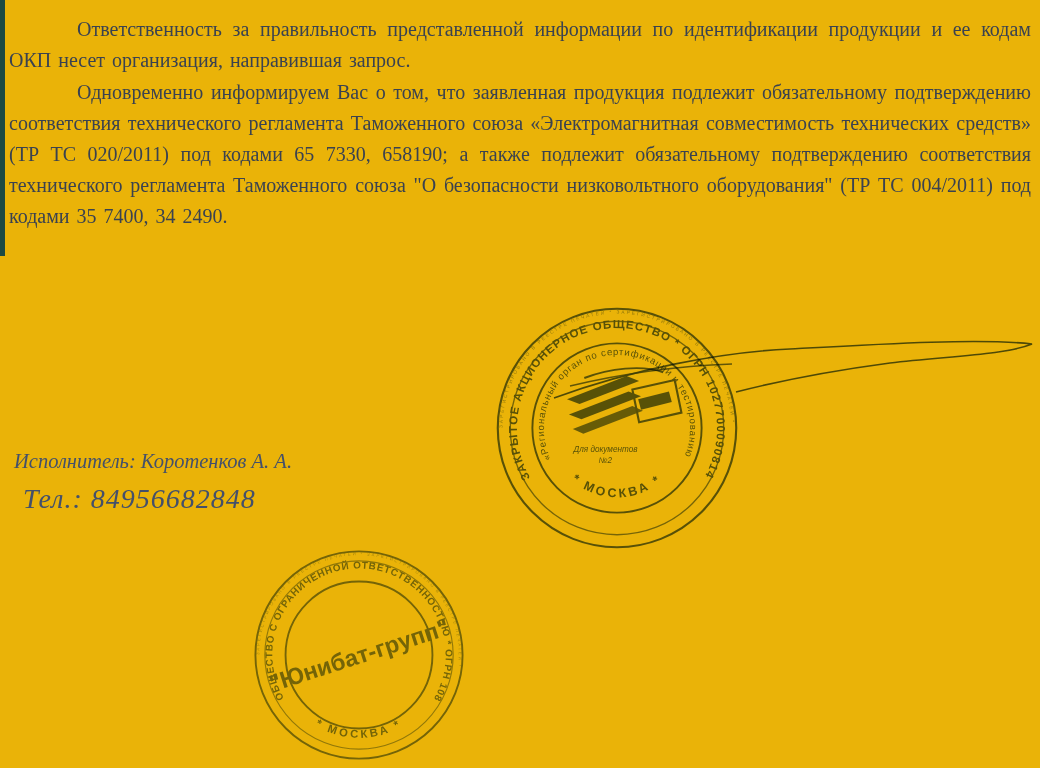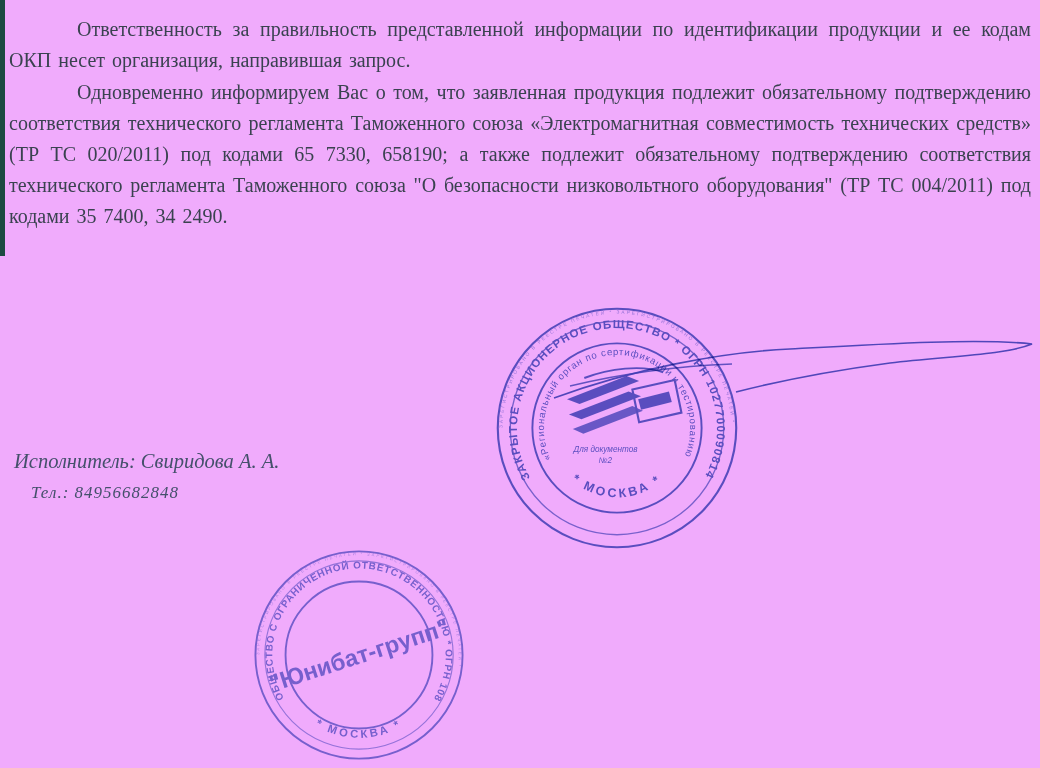--- a/index.html
+++ b/index.html
@@ -1,21 +1,21 @@
 <!DOCTYPE html>
 <html><head>
 <meta charset="utf-8">
 <style>
   html,body{margin:0;padding:0;}
   body{
     width:1040px;height:768px;position:relative;overflow:hidden;
     background:#fcfcfa;
     font-family:"Liberation Serif", serif;
   }
-  .page{position:absolute;inset:0;background:#f0abfc;}
+  .page{position:absolute;inset:0;background:#eab308;}
   .scan-edge{
     position:absolute;left:0;top:0;width:5px;height:256px;
     background:#1d4a42;
   }
   .text-block{
     position:absolute;left:9px;top:14px;width:1022px;
     color:#3a4250;font-size:20px;line-height:31px;
     text-align:justify;word-spacing:2px;
   }
   .text-block p{margin:0 0 1px 0;text-indent:68px;}
@@ -28,22 +28,22 @@
   .sig-row .sig-name{padding-right:20px;}
   .org-line{
     position:absolute;left:28px;top:396px;
     color:#3a4250;font-size:20.5px;letter-spacing:.5px;
   }
   .executor-line{
     position:absolute;left:14px;top:450px;
     color:#44506b;font-size:20.5px;font-style:italic;
   }
   .phone-line{
-    position:absolute;left:31px;top:483px;
-    color:#44506b;font-size:17px;font-style:italic;letter-spacing:1px;font-family:Liberation Serif, serif;
+    position:absolute;left:23px;top:483px;
+    color:#44506b;font-size:28px;font-style:italic;letter-spacing:1px;font-family:Liberation Serif, serif;
   }
   .stamp{position:absolute;mix-blend-mode:multiply;pointer-events:none;}
   .stamp-rostest{left:492px;top:303px;width:250px;height:250px;opacity:.82;}
   .stamp-unibat{left:246px;top:542px;width:226px;height:226px;opacity:.74;}
   .signature-overlay{
     position:absolute;left:540px;top:320px;width:500px;height:110px;
     mix-blend-mode:multiply;pointer-events:none;
   }
   .stamp svg text{font-family:"Liberation Sans", sans-serif;}
 </style>
@@ -53,21 +53,21 @@
 <div class="page">
 
   <div class="scan-edge"></div>
 
   <div class="text-block">
     <p>Ответственность за правильность представленной информации по идентификации продукции и ее кодам ОКП несет организация, направившая запрос.</p>
     <p>Одновременно информируем Вас о том, что заявленная продукция подлежит обязательному подтверждению соответствия технического регламента Таможенного союза «Электромагнитная совместимость технических средств» (ТР ТС 020/2011) под кодами 65 7330, 658190; а также подлежит обязательному подтверждению соответствия технического регламента Таможенного союза "О безопасности низковольтного оборудования" (ТР ТС 004/2011) под кодами 35 7400, 34 2490.</p>
   </div>
 
 
-  <div class="executor-line">Исполнитель: Свиридова А. А.</div>
+  <div class="executor-line">Исполнитель: Коротенков А. А.</div>
   <div class="phone-line">Тел.: 84956682848</div>
 
   <div class="stamp stamp-rostest">
     <svg width="250" height="250" viewBox="0 0 260 260">
       <defs>
         <path id="r-micro" d="M 130,130 m -119,0 a 119,119 0 1 1 238,0 a 119,119 0 1 1 -238,0"></path>
         <path id="r-outer" d="M 39.9,182 A 104,104 0 1 1 220.1,182"></path>
         <path id="r-inner" d="M 61.1,162.1 A 76,76 0 1 1 198.9,162.1"></path>
         <path id="r-bottom" d="M 62.3,154.6 A 72,72 0 0 0 197.7,154.6"></path>
       </defs>

